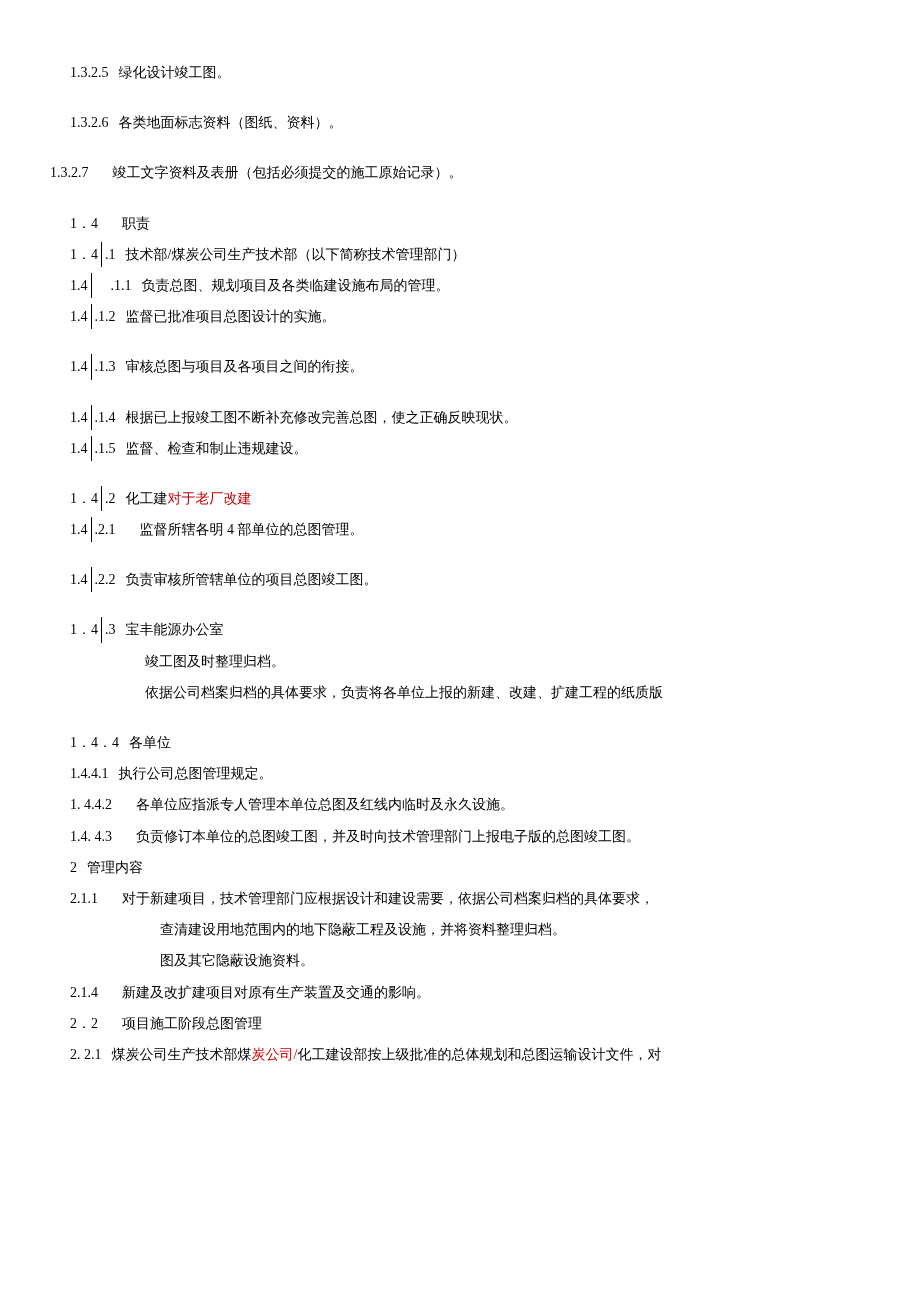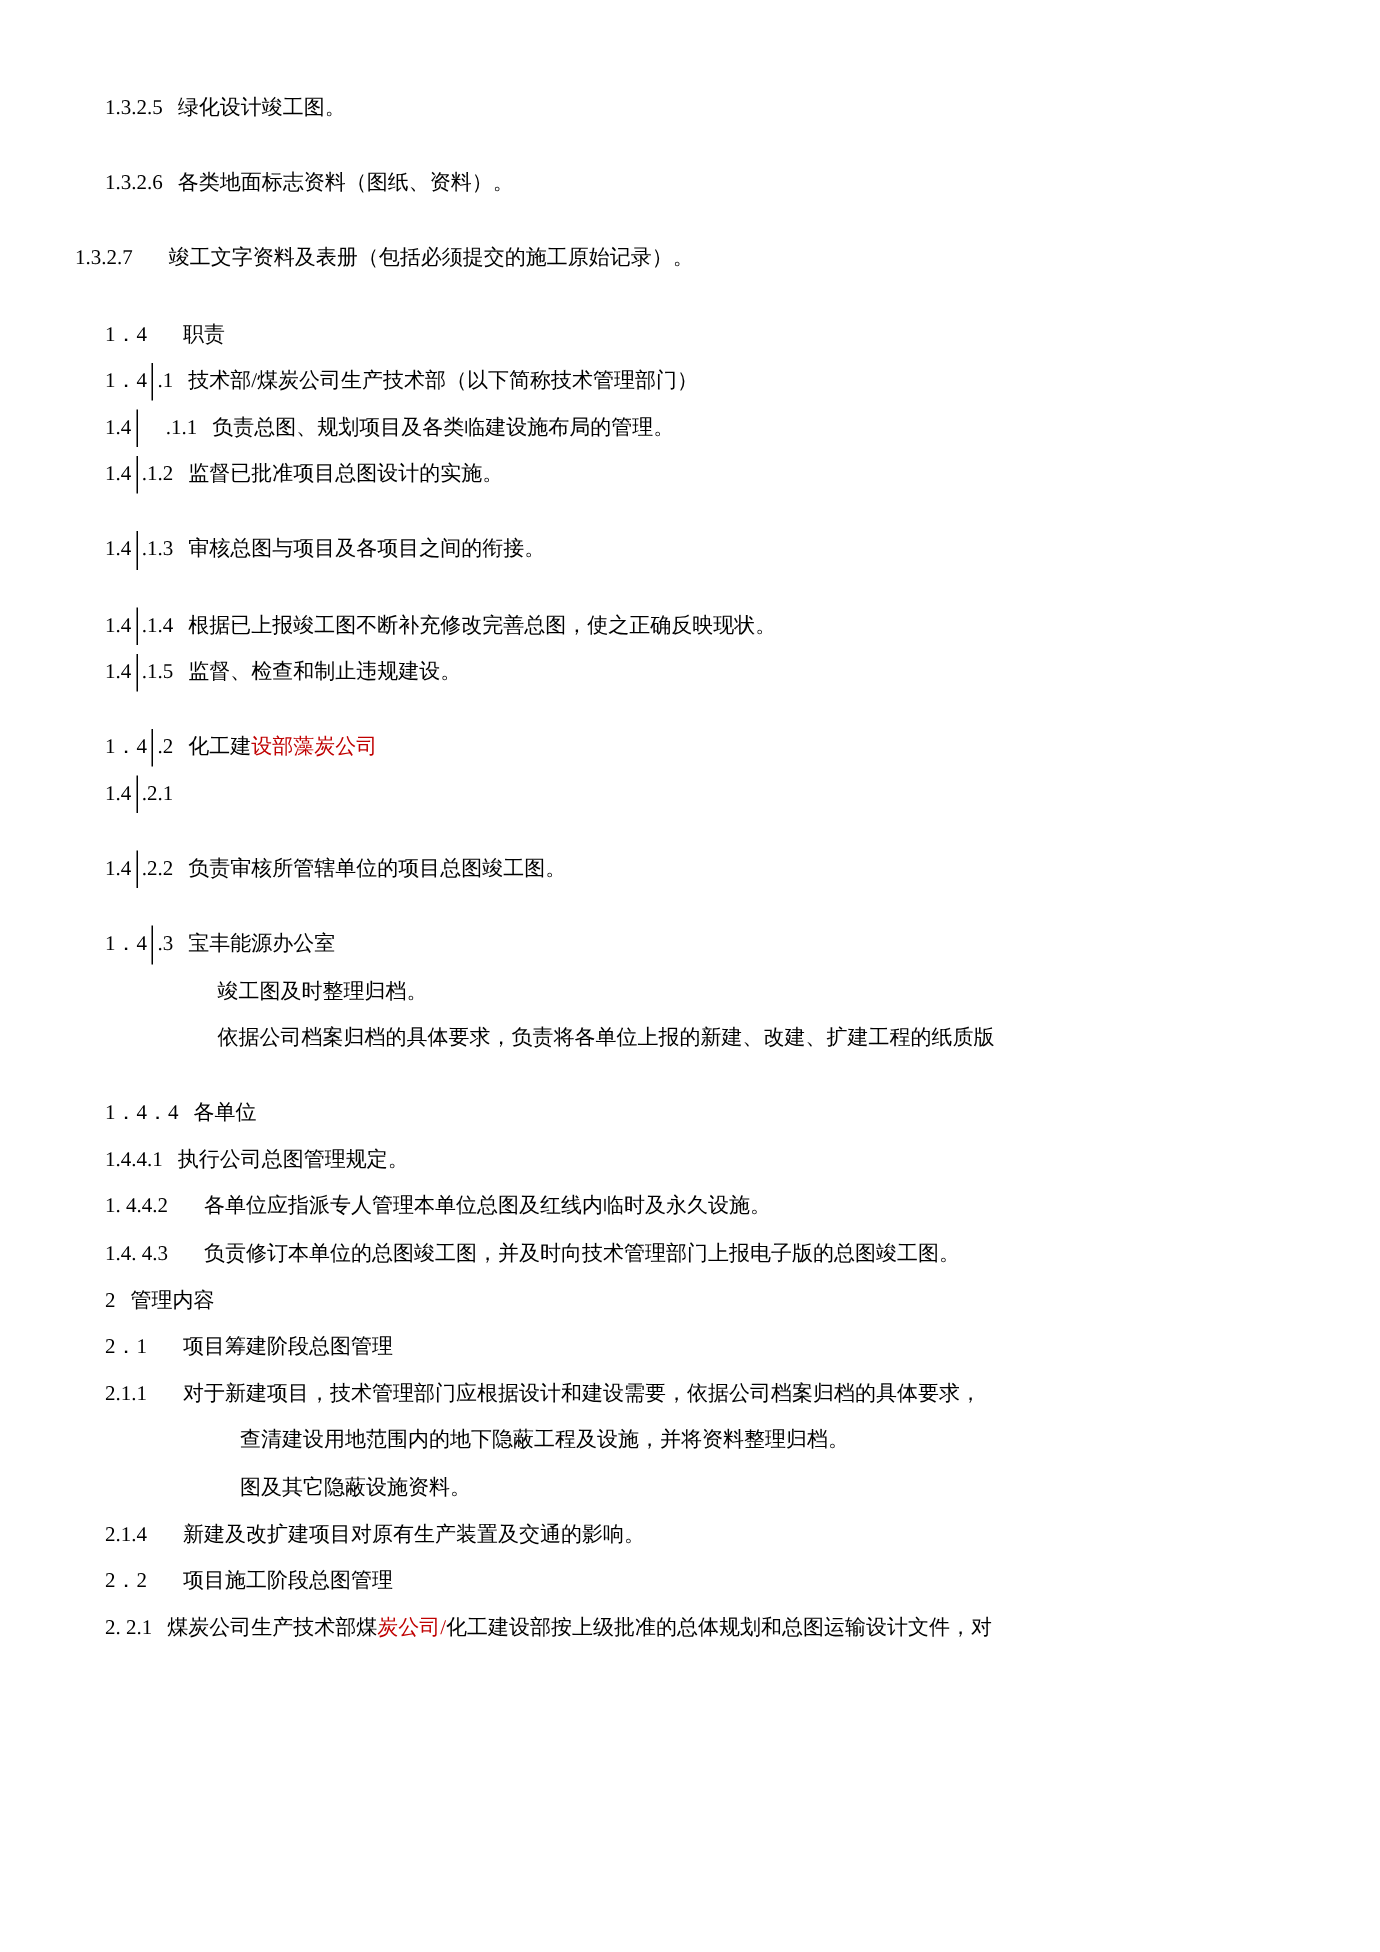--- a/index.html
+++ b/index.html
@@ -85,25 +85,26 @@
       <span class="content"><span>根据已上报竣工图不断补充修改完善总图，使之正确反映现状。</span></span>
     </div>
     <div class="line indent-1">
       <span class="num border-right">1.4</span>
       <span class="num" style="margin-left: 0px;">.1.5</span>
       <span class="content"><span>监督、检查和制止违规建设。</span></span>
     </div>
     <div class="line indent-1 block-spacing">
       <span class="num border-right">1．4</span>
       <span class="num" style="margin-left: 0px;">.2</span>
-      <span class="content"><span>化工建</span><span class="red">设部藻炭公司</span></span>
+      <span class="content"><span>化工建</span><span class="red">对于老厂改建</span></span>
     </div>
     <div class="line indent-1">
       <span class="num border-right">1.4</span>
       <span class="num-wide" style="margin-left: 0px;">.2.1</span>
+      <span class="content"><span>监督所辖各明 4 部单位的总图管理。</span></span>
     </div>
     <div class="line indent-1 block-spacing">
       <span class="num border-right">1.4</span>
       <span class="num" style="margin-left: 0px;">.2.2</span>
       <span class="content"><span>负责审核所管辖单位的项目总图竣工图。</span></span>
     </div>
     <div class="line indent-1 block-spacing">
       <span class="num border-right">1．4</span>
       <span class="num" style="margin-left: 0px;">.3</span>
       <span class="content"><span>宝丰能源办公室</span></span>
@@ -128,24 +129,20 @@
     </div>
     <div class="line indent-1">
       <span class="num-wide">1.4.     4.3</span>
       <span class="content"><span>负贡修订本单位的总图竣工图，并及时向技术管理部门上报电子版的总图竣工图。</span></span>
     </div>
     <div class="line indent-1">
       <span class="num">2</span>
       <span class="content"><span>管理内容</span></span>
     </div>
     <div class="line indent-1">
-      <span class="num-wide">2．1</span>
-      <span class="content"><span>项目筹建阶段总图管理</span></span>
-    </div>
-    <div class="line indent-1">
       <span class="num-wide">2.1.1</span>
       <span class="content"><span>对于新建项目，技术管理部门应根据设计和建设需要，依据公司档案归档的具体要求，</span></span>
     </div>
     <div class="line body-text-indent-2">
       <span class="content"><span>查清建设用地范围内的地下隐蔽工程及设施，并将资料整理归档。</span></span>
     </div>
     <div class="line body-text-indent-2">
       <span class="content"><span>图及其它隐蔽设施资料。</span></span>
     </div>
     <div class="line indent-1">

